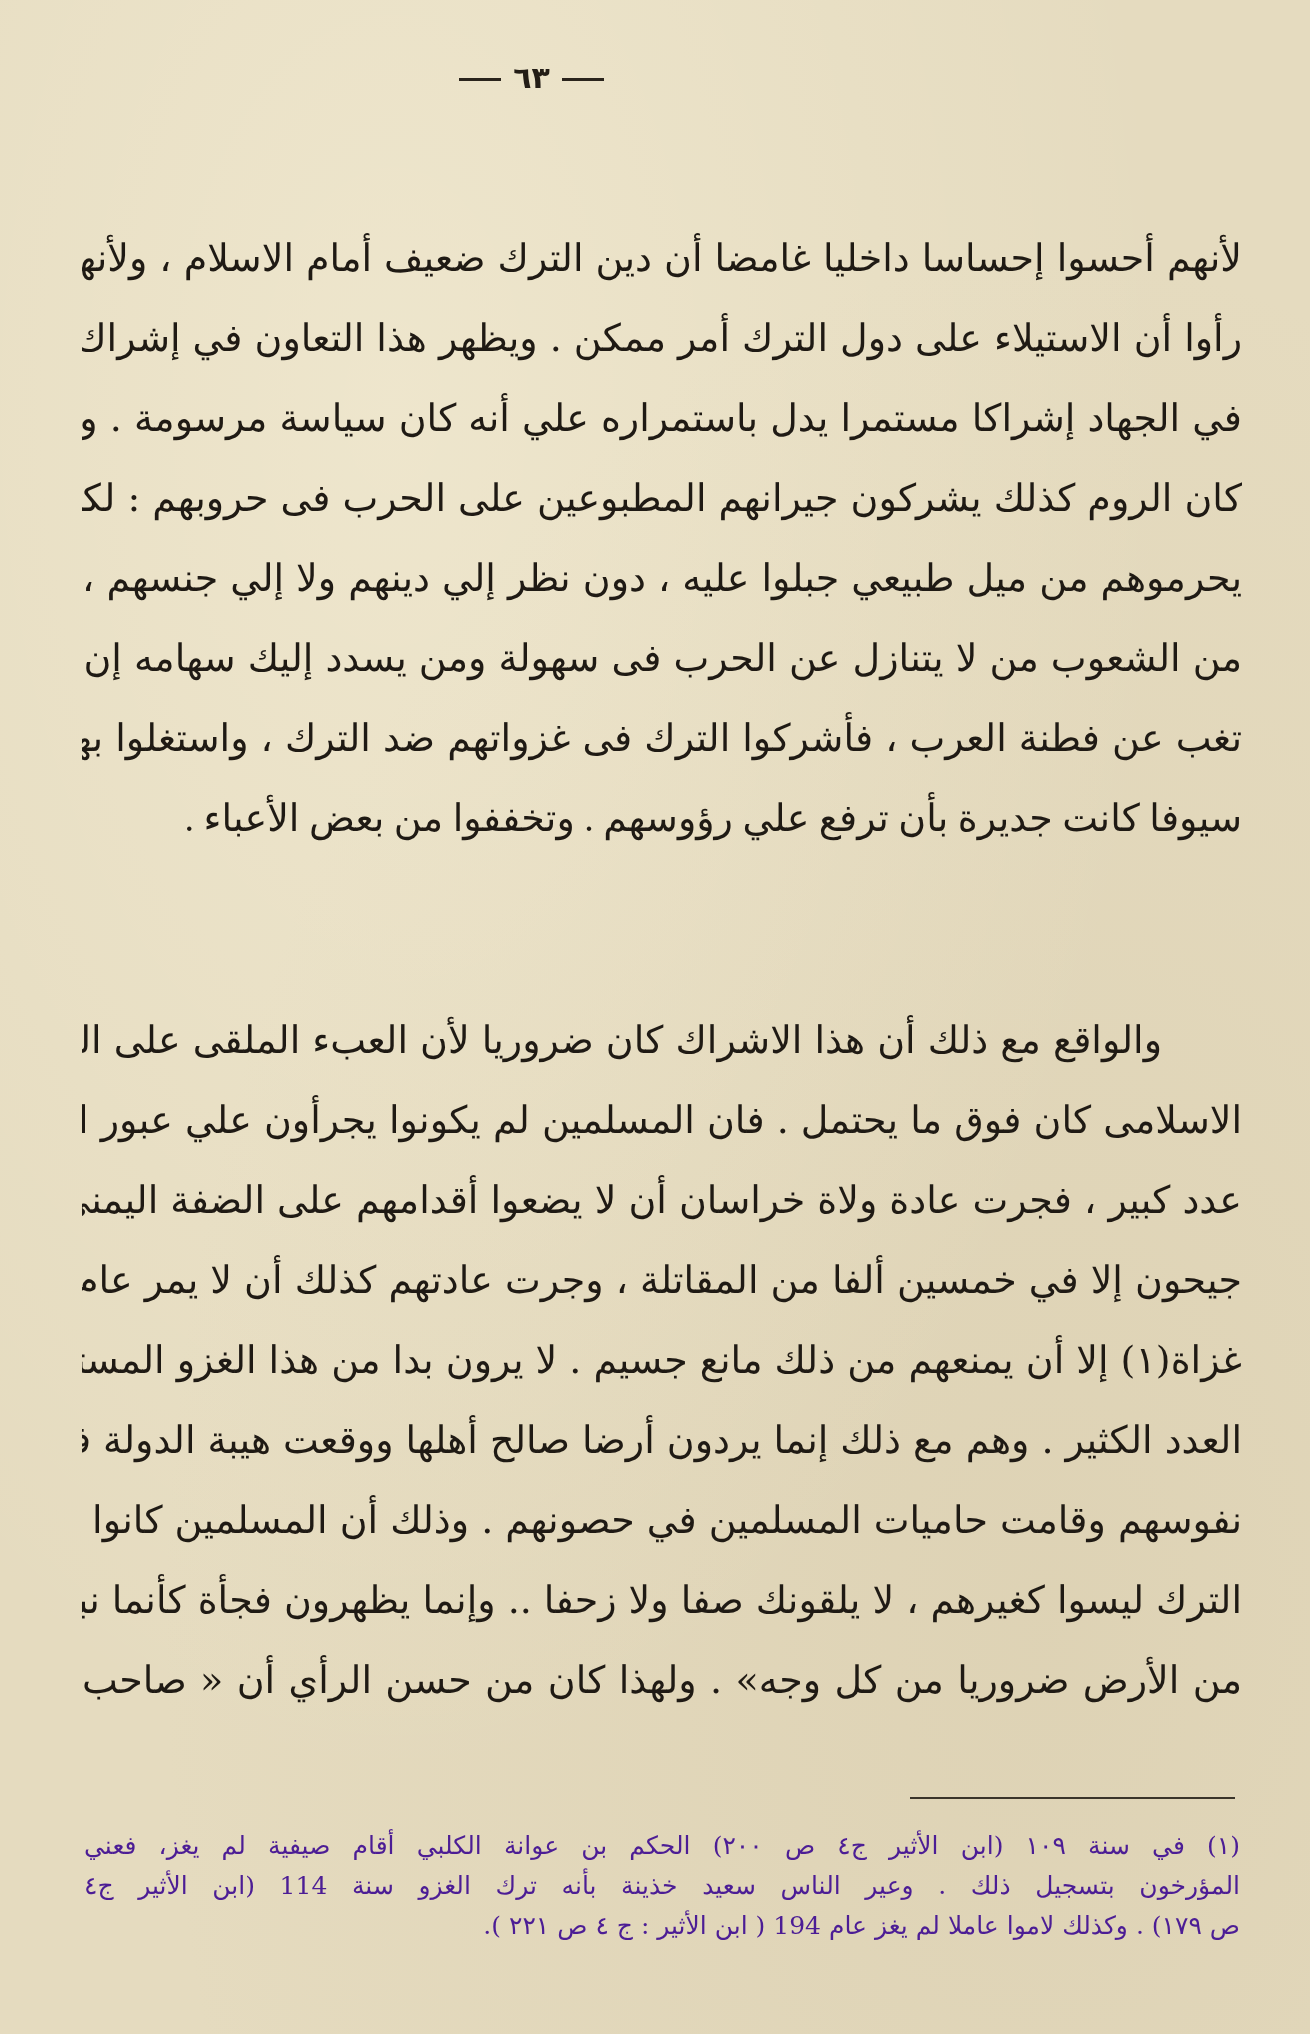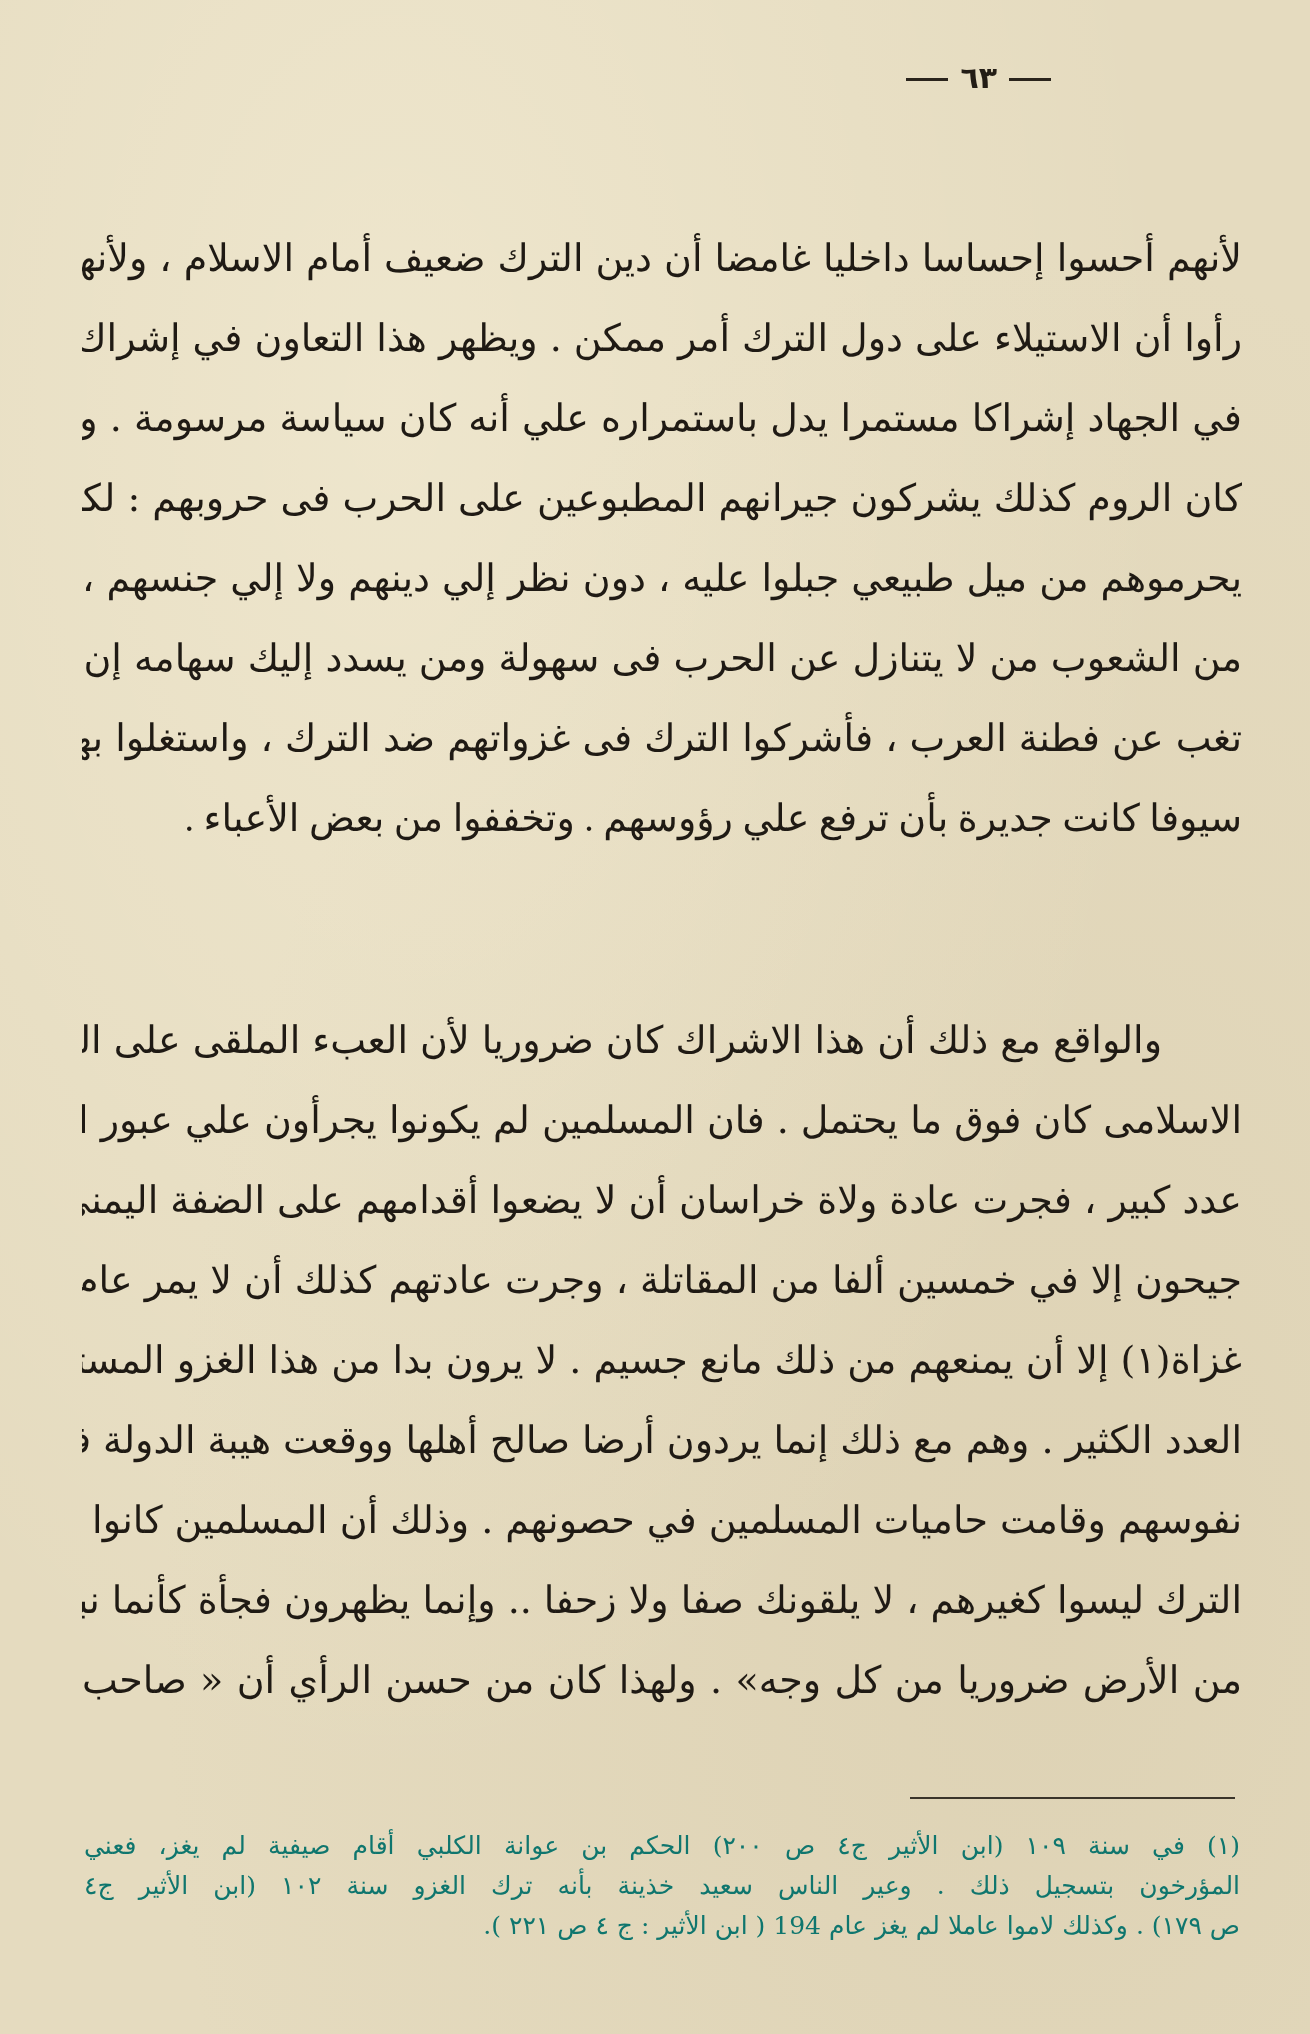--- a/index.html
+++ b/index.html
@@ -21,21 +21,21 @@
     position: absolute;
     left: 0; top: 0;
     width: 1310px;
     height: 2034px;
   }
   .page-number {
     position: absolute;
     top: 58px;
     left: 0;
     width: 1063px;
-    text-align: right;
+    text-align: center;
     font-family: "DejaVu Sans", sans-serif;
     font-weight: bold;
     font-size: 30px;
     line-height: 40px;
     color: #231d16;
   }
   .page-number .dash {
     display: inline-block;
     width: 42px;
     height: 3px;
@@ -79,21 +79,21 @@
     background: #3a342a;
   }
   .footnotes {
     position: absolute;
     top: 1826px;
     left: 84px;
     width: 1156px;
     direction: rtl;
     font-family: "DejaVu Serif", serif;
     font-size: 25px;
-    color: #0f766e;
+    color: #4c1d95;
   }
   .footnotes .fline {
     display: block;
     height: 40px;
     line-height: 40px;
     white-space: nowrap;
     text-align: justify;
     text-align-last: justify;
     overflow: hidden;
   }
@@ -128,17 +128,17 @@
     <span class="line">العدد الكثير . وهم مع ذلك إنما يردون أرضا صالح أهلها ووقعت هيبة الدولة في</span>
     <span class="line">نفوسهم وقامت حاميات المسلمين في حصونهم . وذلك أن المسلمين كانوا بازاء عدو</span>
     <span class="line">الترك ليسوا كغيرهم ، لا يلقونك صفا ولا زحفا .. وإنما يظهرون فجأة كأنما نبتوا</span>
     <span class="line">من الأرض ضروريا من كل وجه» . ولهذا كان من حسن الرأي أن « صاحب</span>
   </div>
 
   <div class="footnote-rule"></div>
 
   <div class="footnotes">
     <span class="fline">(١) في سنة ١٠٩ (ابن الأثير ج٤ ص ٢٠٠) الحكم بن عوانة الكلبي أقام صيفية لم يغز، فعني</span>
-    <span class="fline">المؤرخون بتسجيل ذلك . وعير الناس سعيد خذينة بأنه ترك الغزو سنة ١٠٢ (ابن الأثير ج٤</span>
+    <span class="fline">المؤرخون بتسجيل ذلك . وعير الناس سعيد خذينة بأنه ترك الغزو سنة 114 (ابن الأثير ج٤</span>
     <span class="fline last">ص ١٧٩) . وكذلك لاموا عاملا لم يغز عام 194 ( ابن الأثير : ج ٤ ص ٢٢١ ).</span>
   </div>
 
 </div>
 
 </body></html>

